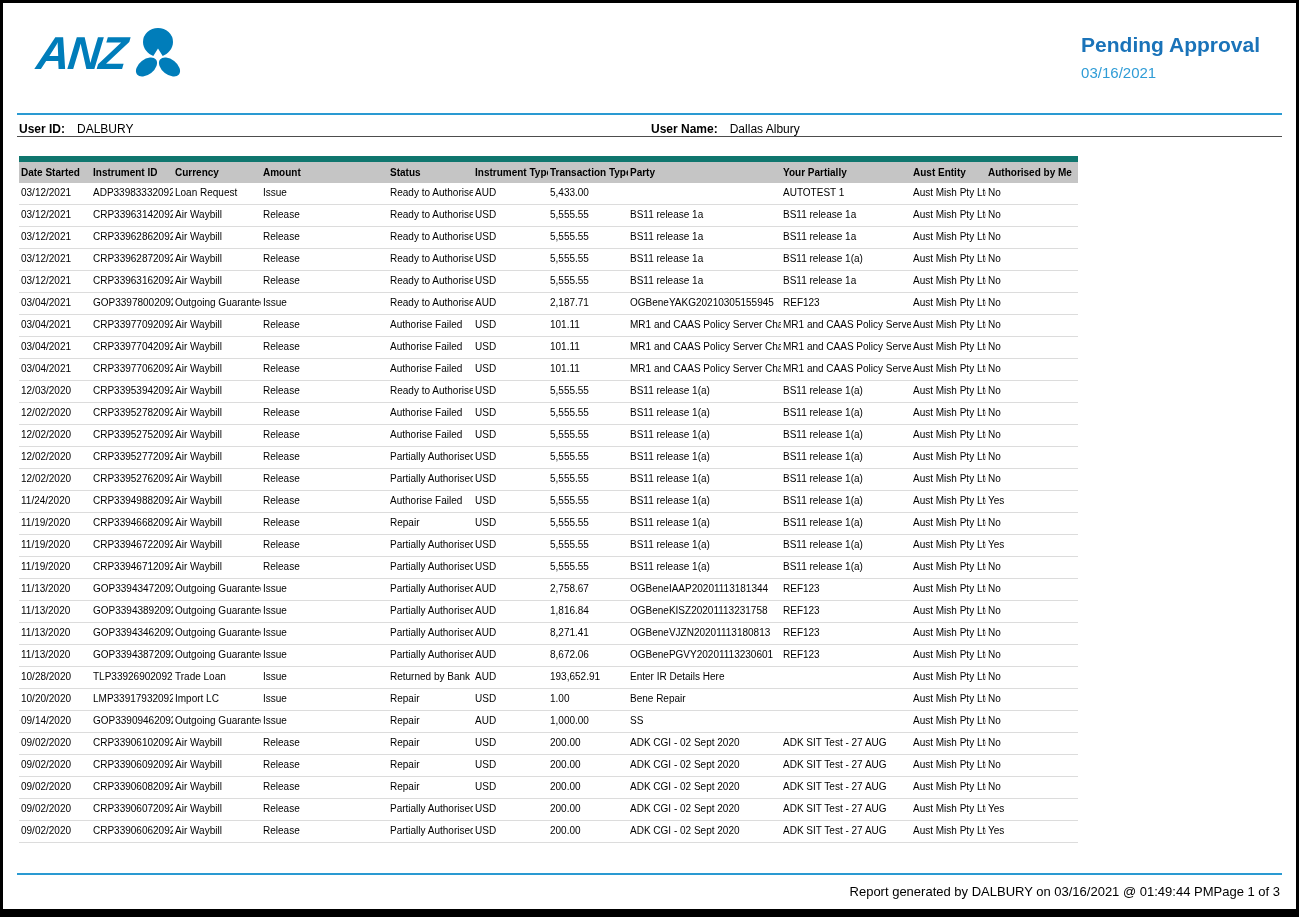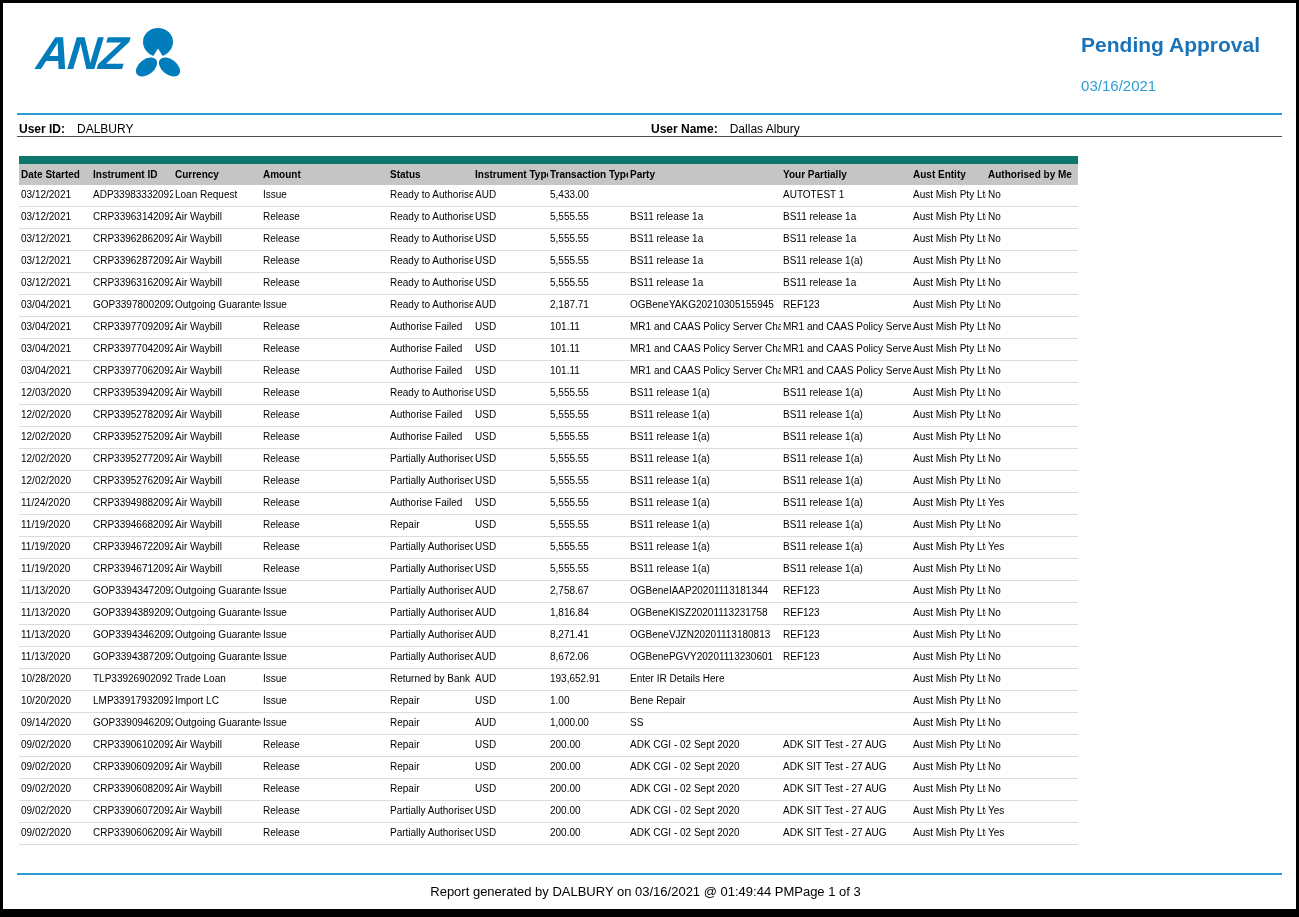--- a/index.html
+++ b/index.html
@@ -20,47 +20,47 @@
   .report-header{height:110px;position:relative;}
   .logo{position:absolute;left:34px;top:24px;display:flex;align-items:flex-start;}
   .logo-text{
     color:var(--anz-blue);font-weight:bold;font-style:italic;
     font-size:46px;line-height:52px;letter-spacing:-2px;transform:skewX(-6deg);
     font-family:"Liberation Sans","DejaVu Sans",sans-serif;
   }
   .logo-symbol{margin-left:4px;margin-top:0px;}
   .title-block{position:absolute;right:36px;top:30px;text-align:left;}
   .report-title{color:var(--title-blue);font-size:21px;font-weight:bold;line-height:24px;}
-  .report-date{color:var(--date-blue);font-size:15px;margin-top:20px;}
+  .report-date{color:var(--date-blue);font-size:15px;margin-top:7px;}
   .divider-blue{height:2px;background:var(--divider-blue);margin:0 14px;}
   
   .user-row{position:relative;height:22px;margin:0 14px;border-bottom:1px solid #4d4d4d;}
   .user-group{position:absolute;top:7px;font-size:12px;color:#000;white-space:nowrap;}
   .user-group .lbl{font-weight:bold;margin-right:12px;}
   .user-id-group{left:2px;}
   .user-name-group{left:634px;}
   
   table.report{
     border-collapse:collapse;table-layout:fixed;
     margin:19px 0 0 16px;width:1059px;
     font-size:10px;color:#000;
   }
   table.report th{
     background:var(--header-gray);
-    border-top:8px solid #0f766e;
+    border-top:6px solid #0f766e;
     text-align:left;font-weight:bold;
     padding:5px 2px 5px 2px;white-space:nowrap;overflow:hidden;
   }
   table.report td{
     padding:4px 2px 6px 2px;border-bottom:1px solid #dcdcdc;
     white-space:nowrap;overflow:hidden;line-height:11px;
   }
   
   .report-footer{position:absolute;left:0;right:0;bottom:0;}
-  .footer-row{display:flex;justify-content:center;align-items:center;padding:9px 16px 10px 8px;font-size:13px;color:#000;}
+  .footer-row{display:flex;justify-content:flex-end;align-items:center;padding:9px 16px 10px 8px;font-size:13px;color:#000;}
 </style>
 </head>
 <body>
 
 <div class="page">
 
   <div class="report-header">
     <div class="logo">
       <span class="logo-text">ANZ</span>
       <span class="logo-symbol">

